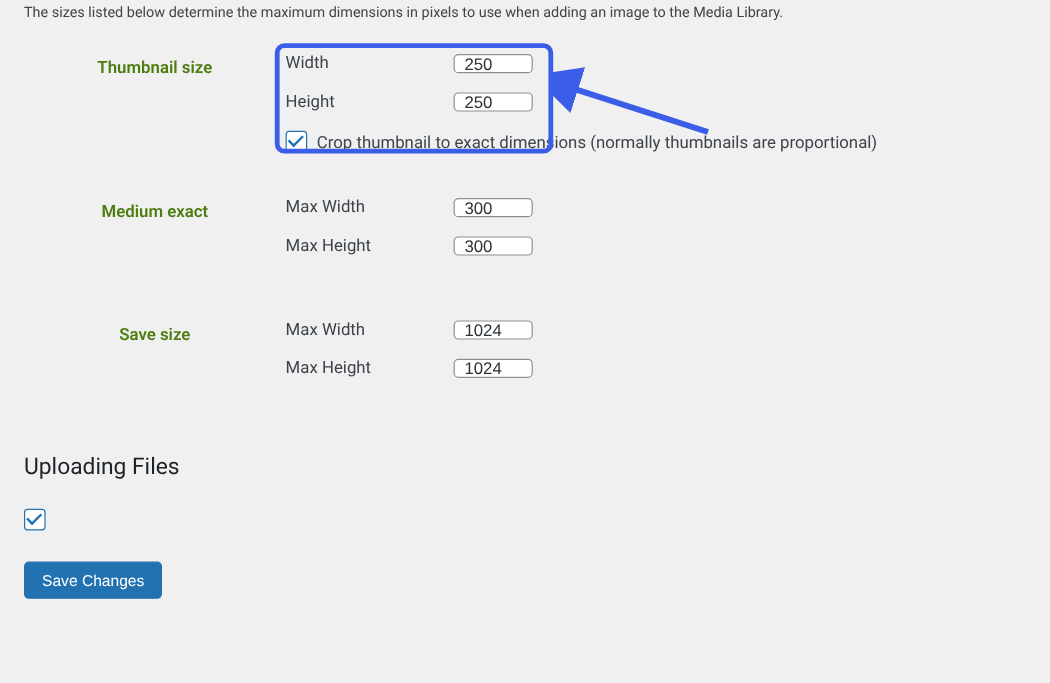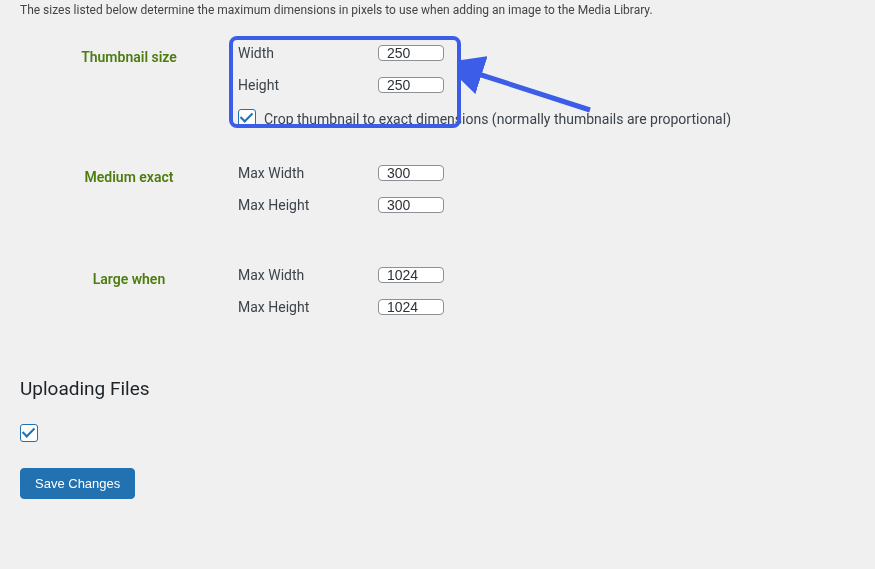--- a/index.html
+++ b/index.html
@@ -166,21 +166,21 @@
           <input type="text" class="num" value="300" style="">
         </div>
         <div class="fieldrow">
           <label>Max Height</label>
           <input type="text" class="num" value="300" style="">
         </div>
       </div>
     </td>
   </tr>
   <tr>
-    <th style="padding-top:42px">Large when</th>
+    <th style="padding-top:42px">Save size</th>
     <td>
       <div class="large-block" style="padding-top:38px">
         <div class="fieldrow">
           <label>Max Width</label>
           <input type="text" class="num" value="1024" style="">
         </div>
         <div class="fieldrow">
           <label>Max Height</label>
           <input type="text" class="num" value="1024" style="">
         </div>

